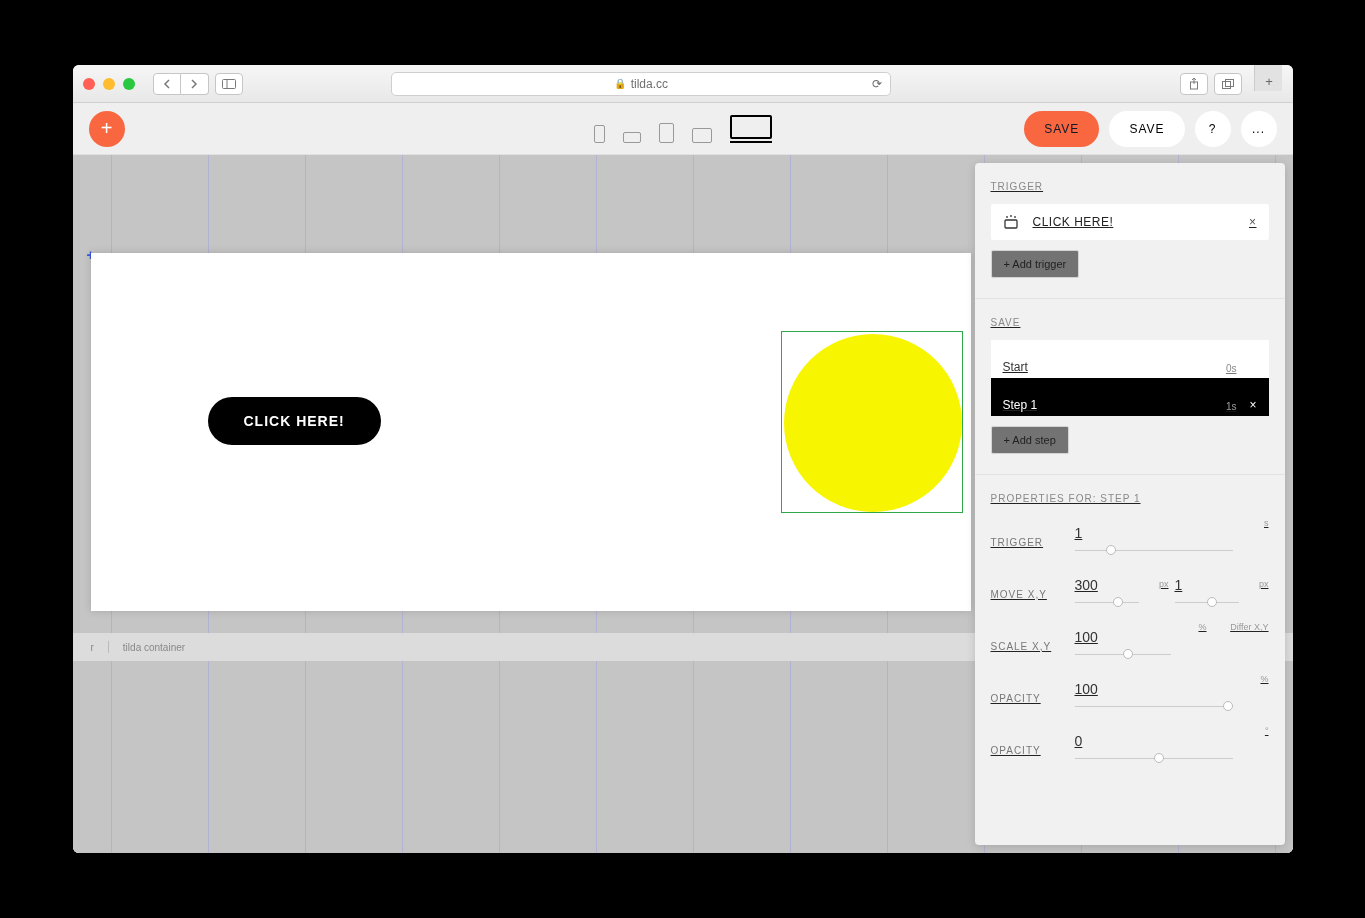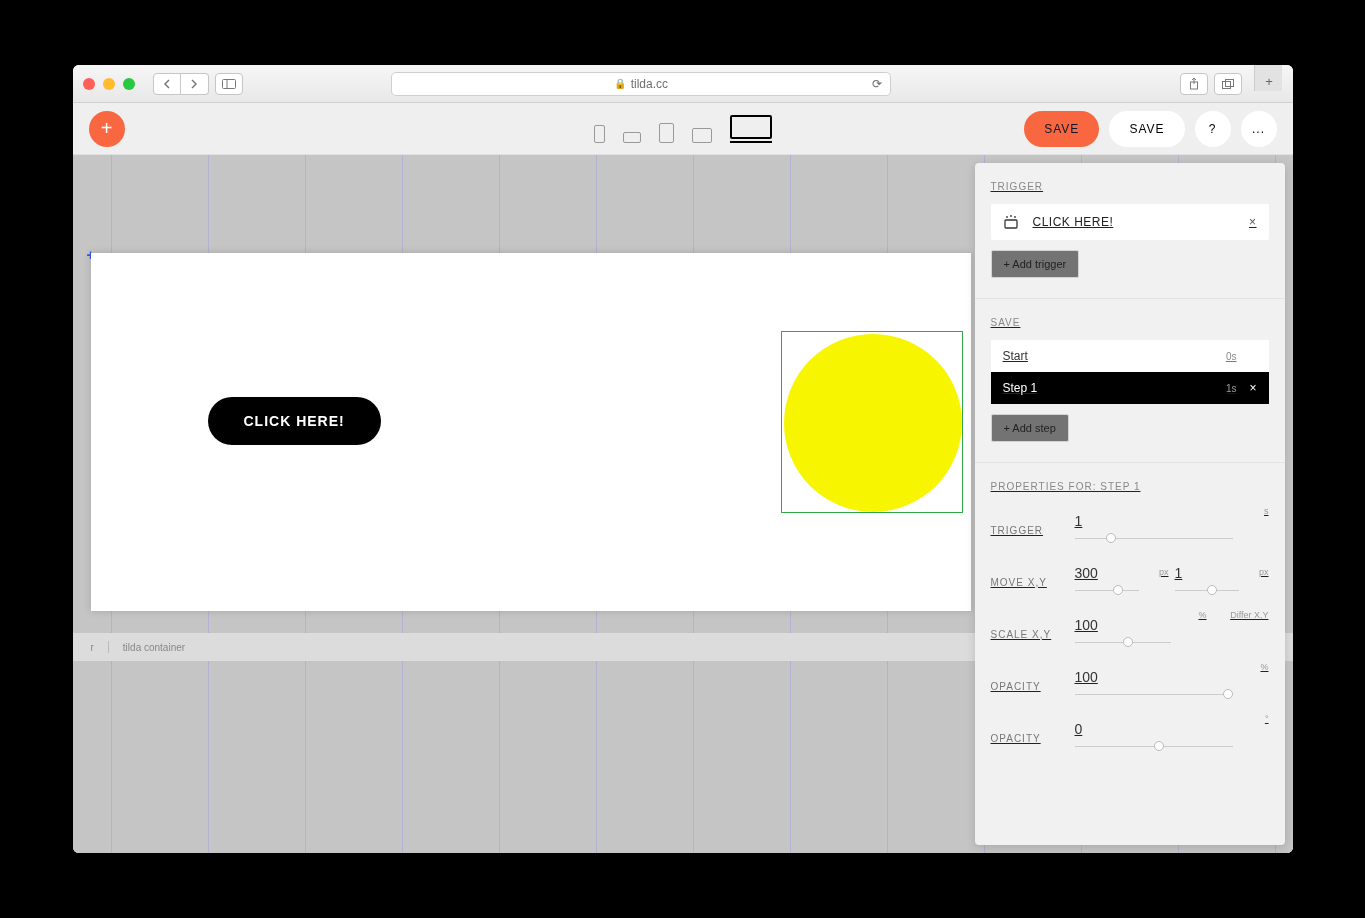--- a/index.html
+++ b/index.html
@@ -167,21 +167,21 @@
     background:#fff; height:36px; display:flex; align-items:center; padding:0 12px;
     font-size:12px; letter-spacing:0.5px; position:relative; border-radius:2px;
   }
   .trigger-row .t-icon { margin-right:14px; display:flex; align-items:center; }
   .trigger-row .t-close { margin-left:auto; color:#555; cursor:pointer; }
   .ghost-btn {
     margin-top:10px; border:1px solid #d3d3d3; background:#737373;
     padding: 7px 12px; font-size:11px; display:inline-block; border-radius:2px;
   }
   .steps-list .step-row {
-    height:32px; display:flex; align-items:center; padding:12px 12px; font-size:12px;
+    height:38px; display:flex; align-items:flex-end; padding:4px 12px; font-size:12px;
   }
   .step-row.white { background:#fff; color:#333; }
   .step-row.black { background:#000; color:#fff; }
   .step-row .time { margin-left:auto; font-size:10px; opacity:0.6; margin-right:20px; }
   .step-row .sclose { position:absolute; right:12px; }
   .step-row { position:relative; }
   .props .prop-row {
     display:flex; align-items:center; height:52px; gap:12px;
   }
   .prop-row .plabel { width:72px; font-size:10px; letter-spacing:1px; color:#777; }

